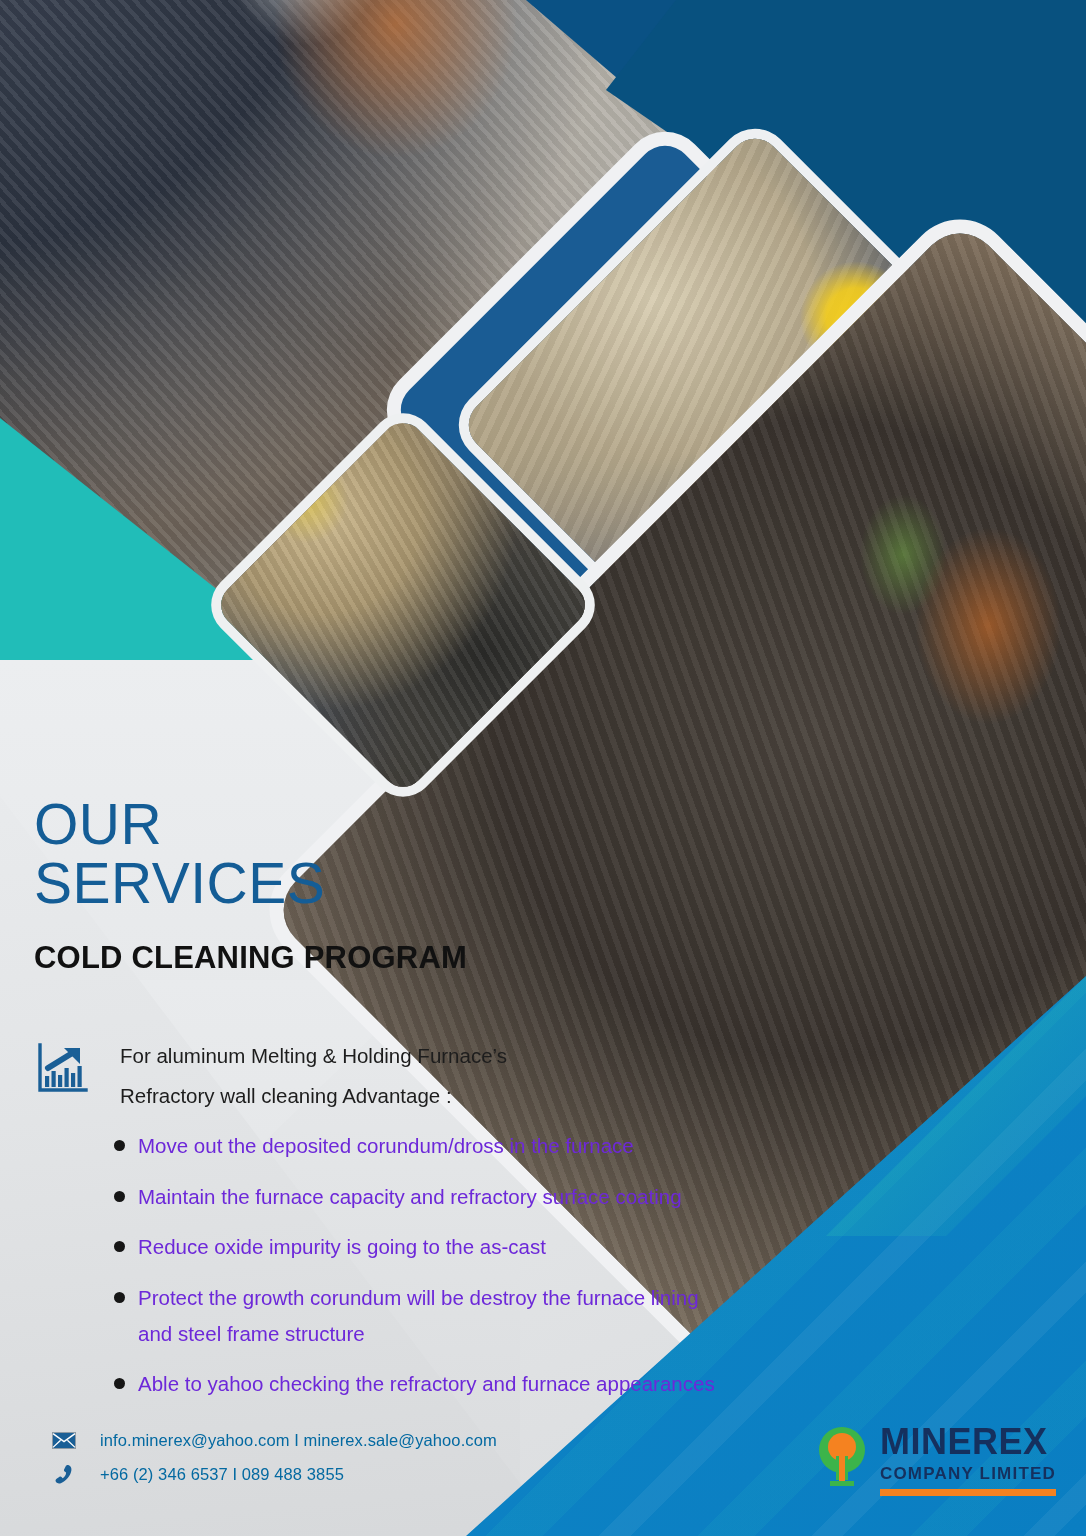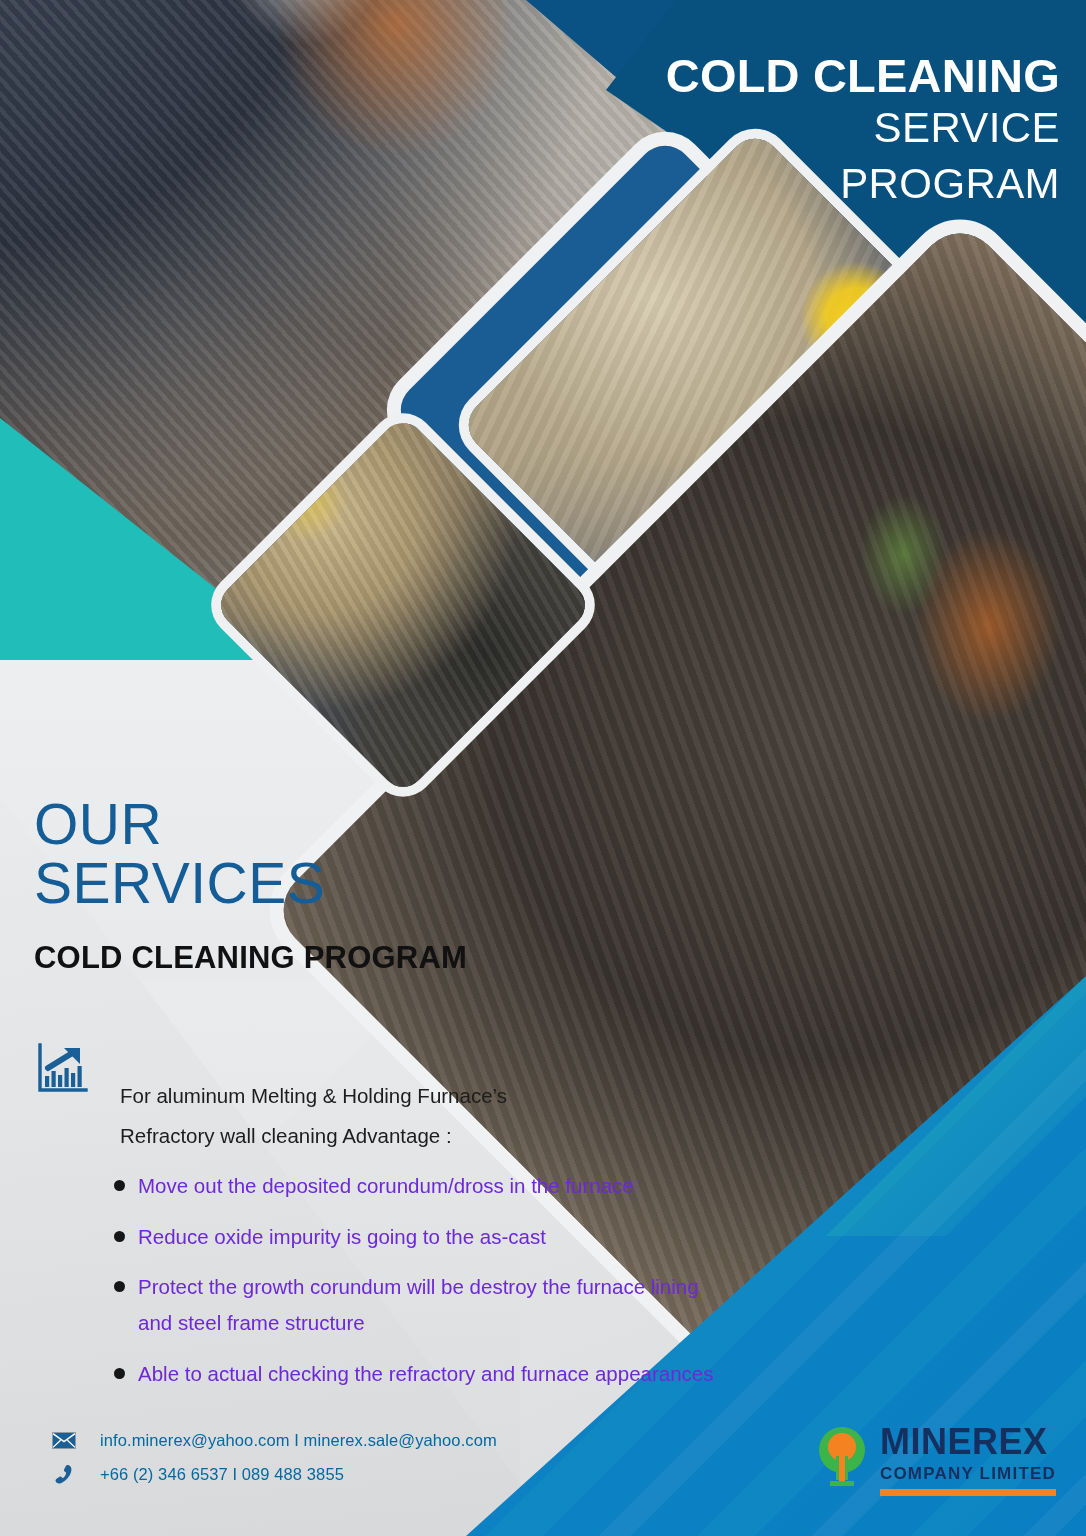--- a/index.html
+++ b/index.html
@@ -216,21 +216,21 @@
   .svc-sub {
     margin-top:26px; color:#111; font-size:31px; font-weight:bold;
     letter-spacing:.2px;
     text-align:right;
   }
 
   
   .body-block { position:absolute; left:34px; top:1036px; z-index:45; width:790px; }
   .bb-row { display:flex; align-items:flex-start; }
   .bb-icon { width:68px; flex:0 0 68px; padding-top:4px; }
-  .bb-text { flex:1; padding-left:18px;margin-top:40px; }
+  .bb-text { flex:1; padding-left:18px; }
   .intro-line {
     font-size:20.5px; color:#1d1d1d; line-height:1.95; white-space:nowrap;
   }
   .bullets { list-style:none; margin-top:12px; margin-left:76px; }
   .bullets li {
     position:relative; padding-left:28px; font-size:20.5px; color:#6d28d9;
     line-height:1.74; margin-bottom:15px; white-space:pre-line;
   }
   .bullets li::before {
     content:""; position:absolute; left:4px; top:12px;
@@ -292,25 +292,20 @@
     <div class="ph-inner"></div>
   </div>
 
   <div class="light-sheet2"></div>
 
   <div class="bottom-wedge">
     <div class="bottom-wedge-stripes"></div>
     <div class="bottom-wedge-teal"></div>
   </div>
 
-  <div class="hdr-text">
-    <div class="hdr-line1">COLD CLEANING</div>
-    <div class="hdr-line2">SERVICE</div>
-    <div class="hdr-line3">PROGRAM</div>
-  </div>
 
   <div class="svc">
     <div class="svc-our">OUR</div>
     <div class="svc-services">SERVICES</div>
     <div class="svc-sub">COLD CLEANING PROGRAM</div>
   </div>
 
   <div class="body-block">
     <div class="bb-row">
       <div class="bb-icon">
@@ -329,24 +324,25 @@
         </svg>
       </div>
       <div class="bb-text">
         <div class="intro-line">For aluminum Melting &amp; Holding Furnace’s</div>
         <div class="intro-line">Refractory wall cleaning Advantage :</div>
       </div>
     </div>
 
     <ul class="bullets">
       <li>Move out the deposited corundum/dross in the furnace</li>
+      <li>Maintain the furnace capacity and refractory surface coating</li>
       <li>Reduce oxide impurity is going to the as-cast</li>
       <li>Protect the growth corundum will be destroy the furnace lining
 and steel frame structure</li>
-      <li>Able to actual checking the refractory and furnace appearances</li>
+      <li>Able to yahoo checking the refractory and furnace appearances</li>
     </ul>
   </div>
 
   <div class="footer">
     <div class="ft-row">
       <span class="ft-ico">
         <svg width="24" height="17" viewBox="0 0 24 17" aria-hidden="true">
           <rect x="0.5" y="0.5" width="23" height="16" fill="#1a5f96" stroke="#8e9aa4" stroke-width="1"></rect>
           <path d="M1 1.6 L12 9.6 L23 1.6" fill="none" stroke="#ffffff" stroke-width="1.5"></path>
           <path d="M1 15.4 L8.6 8.2 M23 15.4 L15.4 8.2" fill="none" stroke="#ffffff" stroke-width="1.3"></path>

